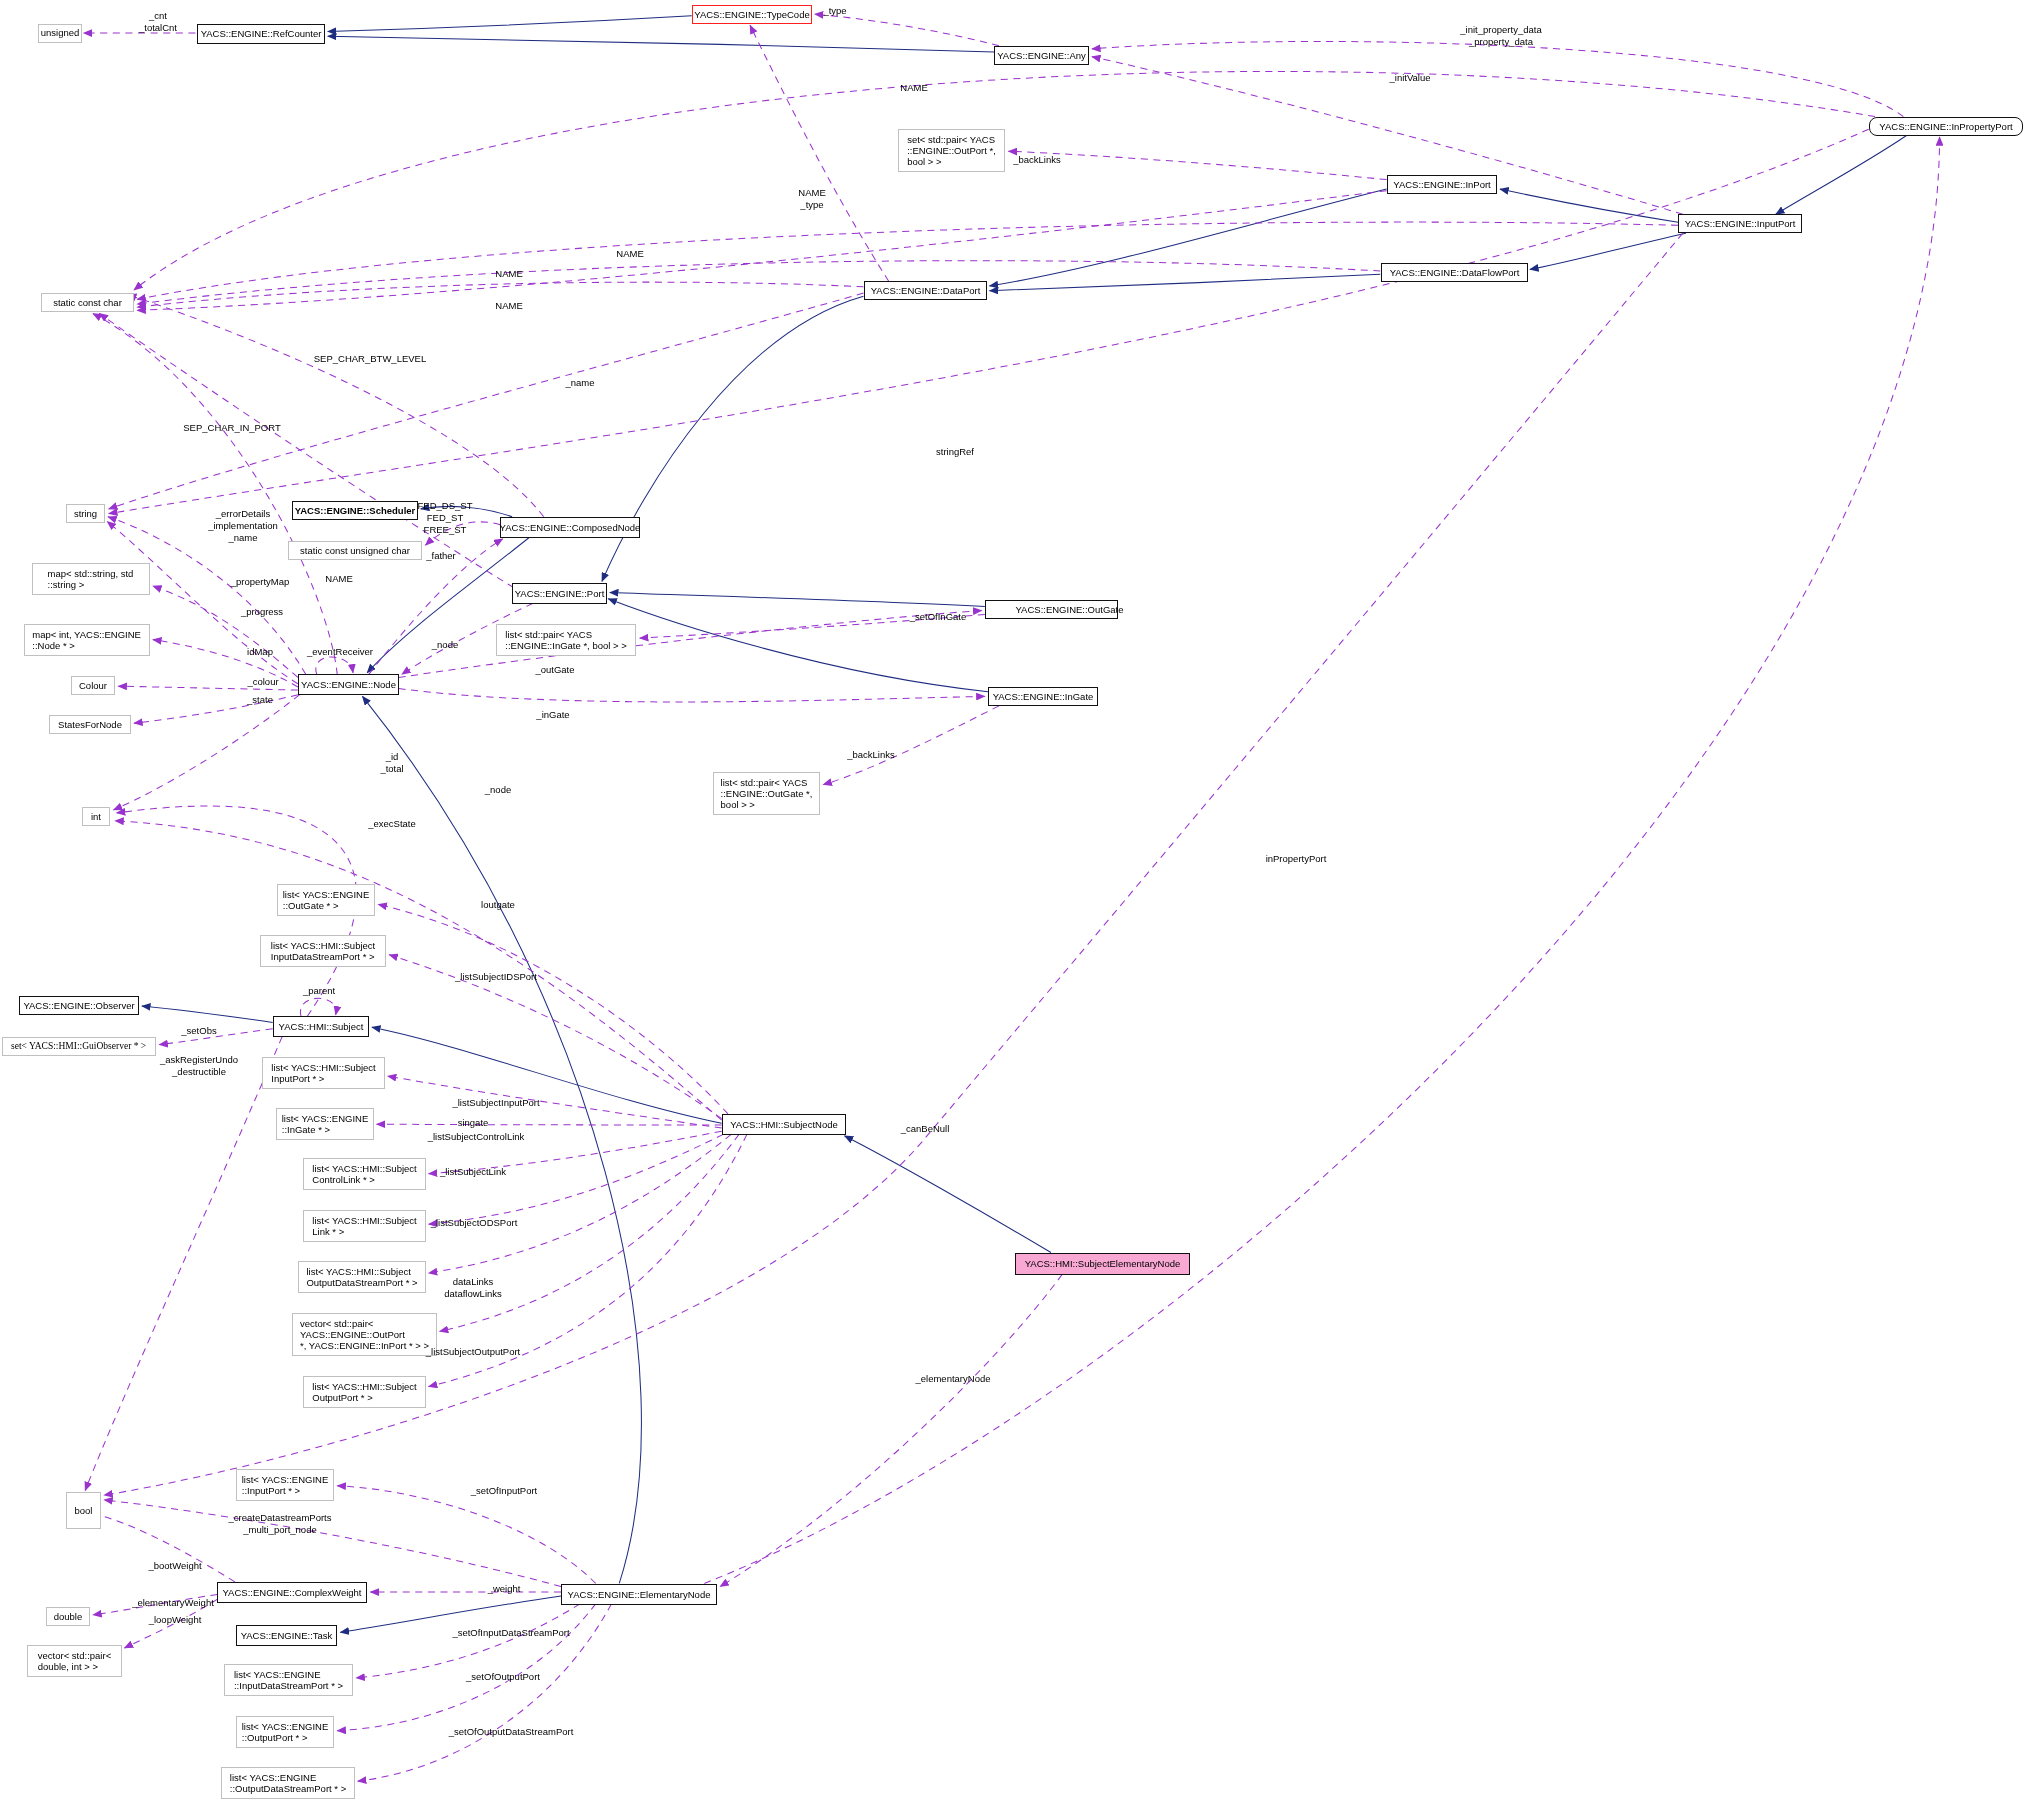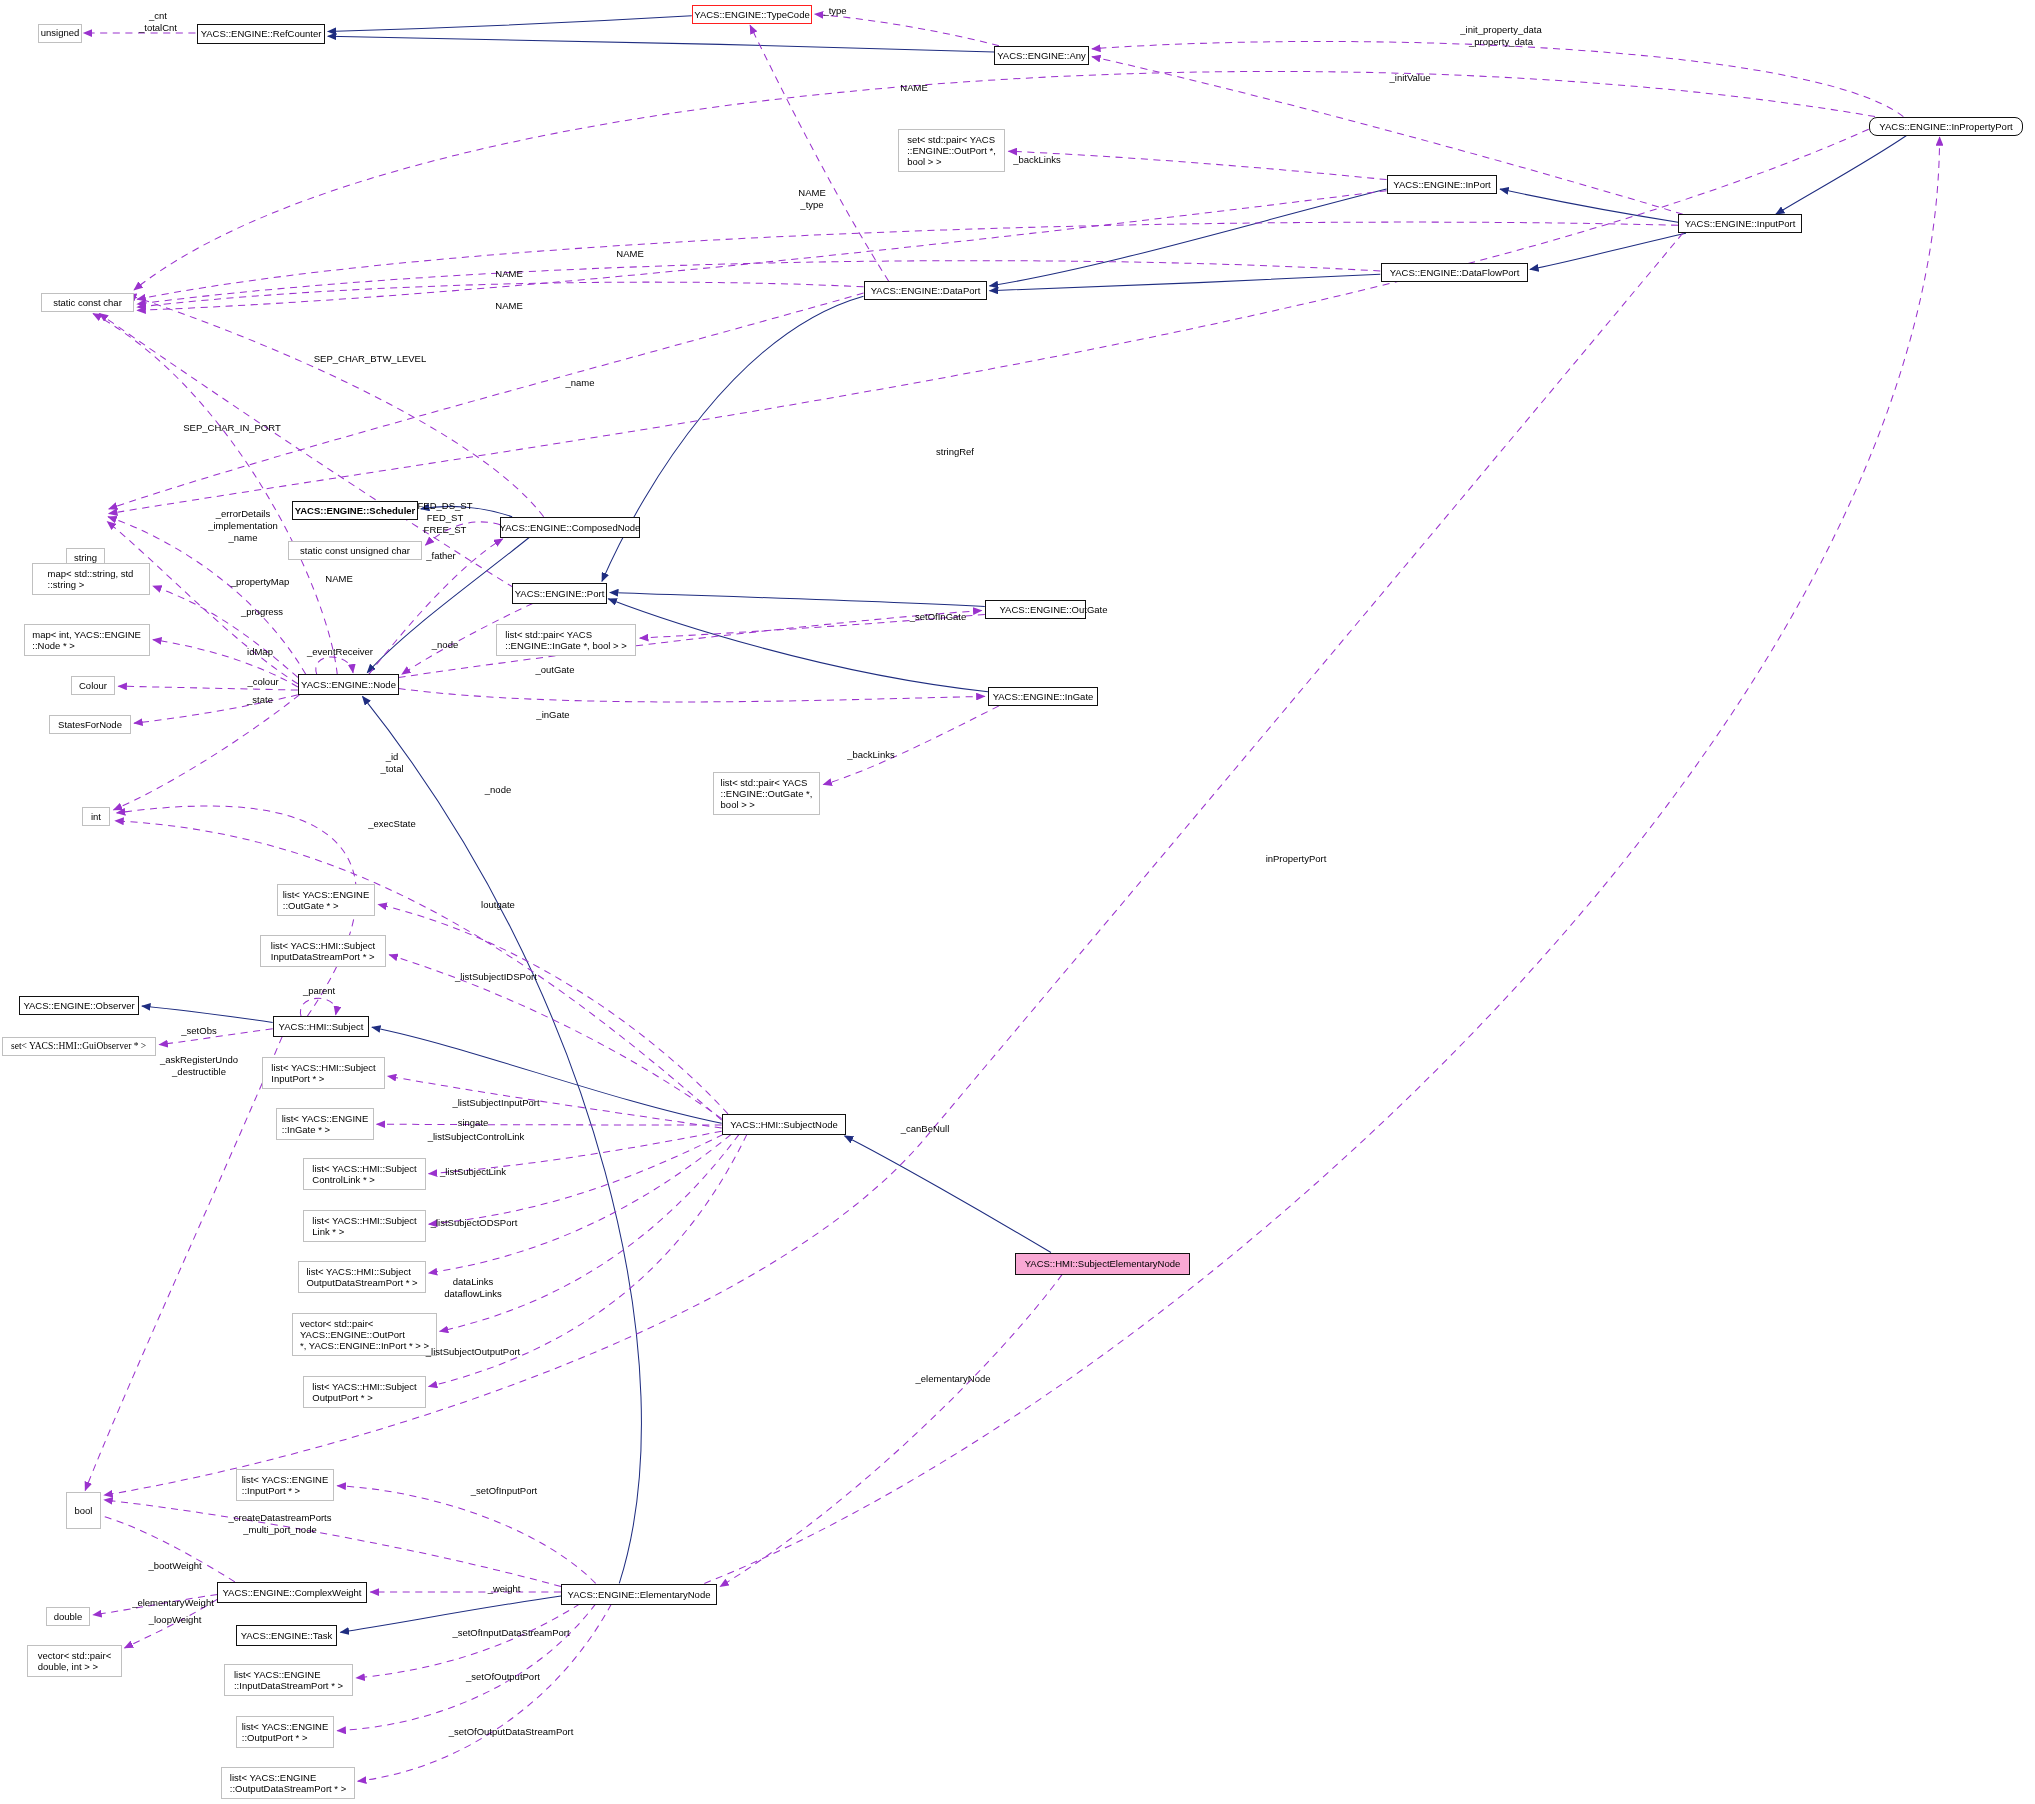--- a/index.html
+++ b/index.html
@@ -113,35 +113,35 @@
     <div class="dnode c" style="left: 994px; top: 46px; width: 95px; height: 19px;">YACS::ENGINE::Any</div>
     <div class="dnode p" style="left: 898px; top: 129px; width: 107px; height: 43px;">set&lt; std::pair&lt; YACS
 ::ENGINE::OutPort *,
 bool &gt; &gt;</div>
     <div class="dnode c" style="left: 1869px; top: 117px; width: 154px; height: 19px; border-radius: 8px;">YACS::ENGINE::InPropertyPort</div>
     <div class="dnode c" style="left: 1387px; top: 175px; width: 110px; height: 19px;">YACS::ENGINE::InPort</div>
     <div class="dnode c" style="left: 1678px; top: 214px; width: 124px; height: 19px;">YACS::ENGINE::InputPort</div>
     <div class="dnode c" style="left: 1381px; top: 263px; width: 147px; height: 19px;">YACS::ENGINE::DataFlowPort</div>
     <div class="dnode c" style="left: 864px; top: 281px; width: 123px; height: 19px;">YACS::ENGINE::DataPort</div>
     <div class="dnode p" style="left: 41px; top: 293px; width: 93px; height: 19px;">static const char</div>
-    <div class="dnode p" style="left: 66px; top: 504px; width: 39px; height: 19px; margin-top: 44px;">string</div>
+    <div class="dnode p" style="left: 66px; top: 504px; width: 39px; height: 19px;">string</div>
     <div class="dnode p" style="left: 31.5px; top: 563px; width: 118px; height: 31.5px;">map&lt; std::string, std
 ::string &gt;</div>
     <div class="dnode p" style="left: 23.6px; top: 624px; width: 126px; height: 31.5px;">map&lt; int, YACS::ENGINE
 ::Node * &gt;</div>
     <div class="dnode p" style="left: 71px; top: 676px; width: 44px; height: 19px;">Colour</div>
     <div class="dnode p" style="left: 49px; top: 715px; width: 82px; height: 19px;">StatesForNode</div>
     <div class="dnode p" style="left: 82px; top: 807px; width: 28px; height: 19px;">int</div>
     <div class="dnode c" style="left: 292px; top: 501px; width: 126px; height: 19px; font-weight: bold;">YACS::ENGINE::Scheduler</div>
     <div class="dnode p" style="left: 288px; top: 541px; width: 134px; height: 19px;">static const unsigned char</div>
     <div class="dnode c" style="left: 500px; top: 517px; width: 140px; height: 20.5px;">YACS::ENGINE::ComposedNode</div>
     <div class="dnode c" style="left: 512px; top: 583px; width: 95px; height: 20.5px;">YACS::ENGINE::Port</div>
     <div class="dnode p" style="left: 496px; top: 624px; width: 140px; height: 31.5px;">list&lt; std::pair&lt; YACS
 ::ENGINE::InGate *, bool &gt; &gt;</div>
-    <div class="dnode c" style="left: 985px; top: 600px; width: 101px; height: 19px; padding-left: 36px;">YACS::ENGINE::OutGate</div>
+    <div class="dnode c" style="left: 985px; top: 600px; width: 133px; height: 19px; padding-left: 36px;">YACS::ENGINE::OutGate</div>
     <div class="dnode c" style="left: 988px; top: 687px; width: 110px; height: 19px;">YACS::ENGINE::InGate</div>
     <div class="dnode p" style="left: 713px; top: 772px; width: 107px; height: 43px;">list&lt; std::pair&lt; YACS
 ::ENGINE::OutGate *,
 bool &gt; &gt;</div>
     <div class="dnode c" style="left: 298px; top: 674px; width: 101px; height: 20.5px;">YACS::ENGINE::Node</div>
     <div class="dnode p" style="left: 277px; top: 884px; width: 98px; height: 31.5px;">list&lt; YACS::ENGINE
 ::OutGate * &gt;</div>
     <div class="dnode p" style="left: 260px; top: 935px; width: 126px; height: 31.5px;">list&lt; YACS::HMI::Subject
 InputDataStreamPort * &gt;</div>
     <div class="dnode c" style="left: 19px; top: 996px; width: 120px; height: 19px;">YACS::ENGINE::Observer</div>

